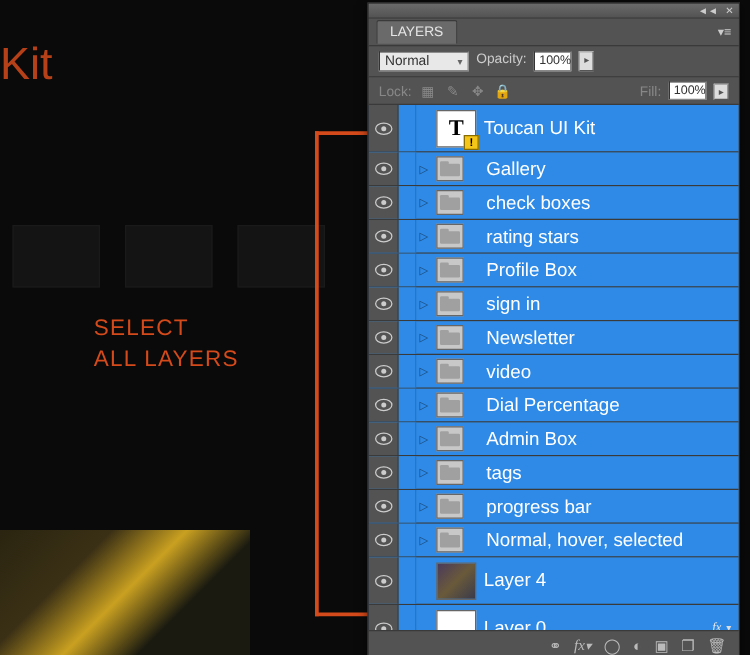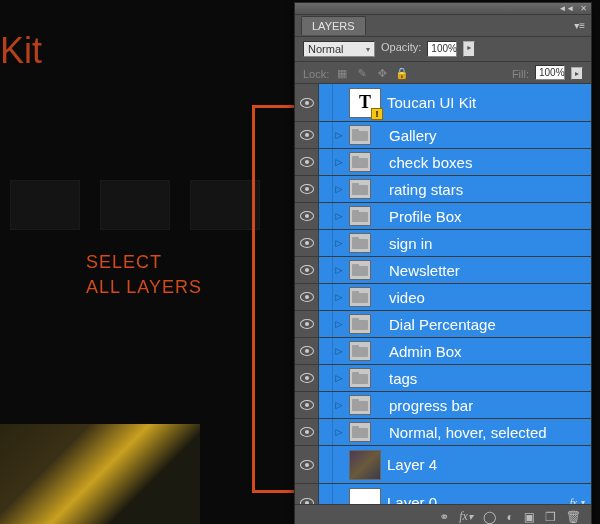--- a/index.html
+++ b/index.html
@@ -1,21 +1,21 @@
 <!DOCTYPE html>
 <html><head>
 <meta charset="utf-8">
 <style>
 *{margin:0;padding:0;box-sizing:border-box;font-family:Tahoma,Arial,sans-serif}
 body{width:600px;height:524px;background:#000;overflow:hidden;position:relative}
 .bg{position:absolute;inset:0;background:#0a0a0a}
 .bg-title{position:absolute;top:30px;left:-20px;color:#d44a1a;font-size:36px;font-weight:300;opacity:.85}
 .bg-box{position:absolute;background:#141414;border:1px solid #1a1a1a}
 .bg-img{position:absolute;left:0;bottom:0;width:200px;height:100px;background:linear-gradient(135deg,#2a2410 0%,#3a3015 30%,#c9a020 50%,#1a1a10 70%)}
-.annot{position:absolute;left:86px;top:250px;color:#d44a1a;font-size:18px;letter-spacing:1px;line-height:1.4;font-weight:300}
+.annot{position:absolute;left:75px;top:250px;color:#d44a1a;font-size:18px;letter-spacing:1px;line-height:1.4;font-weight:300}
 .bracket{position:absolute;border:3px solid #d44a1a;border-right:none;left:252px;top:105px;width:50px;height:388px}
 .panel{position:absolute;right:8px;top:2px;width:298px;background:#535353;border:1px solid #2a2a2a;box-shadow:0 2px 8px rgba(0,0,0,.6)}
 .p-top{height:12px;background:linear-gradient(#6a6a6a,#535353);display:flex;justify-content:flex-end;align-items:center;padding:0 4px;gap:6px;border-bottom:1px solid #3a3a3a}
 .p-top span{color:#ccc;font-size:8px;cursor:pointer}
 .tabbar{height:22px;background:#535353;border-bottom:1px solid #3a3a3a;display:flex;align-items:center;padding-left:6px;position:relative}
 .tab{background:#6a6a6a;color:#e5e5e5;font-size:11px;padding:3px 10px;border:1px solid #3a3a3a;border-bottom:none;border-radius:2px 2px 0 0}
 .tabmenu{position:absolute;right:6px;top:5px;color:#ccc;font-size:10px}
 .opts{display:flex;gap:6px;padding:4px 8px;background:#535353;border-bottom:1px solid #3a3a3a;font-size:11px;color:#ccc}
 .sel{background:#e8e8e8;color:#333;border:1px inset #888;padding:1px 4px;font-size:11px;width:72px;display:flex;justify-content:space-between;align-items:center}
 .sel .ar{font-size:8px;color:#666}

